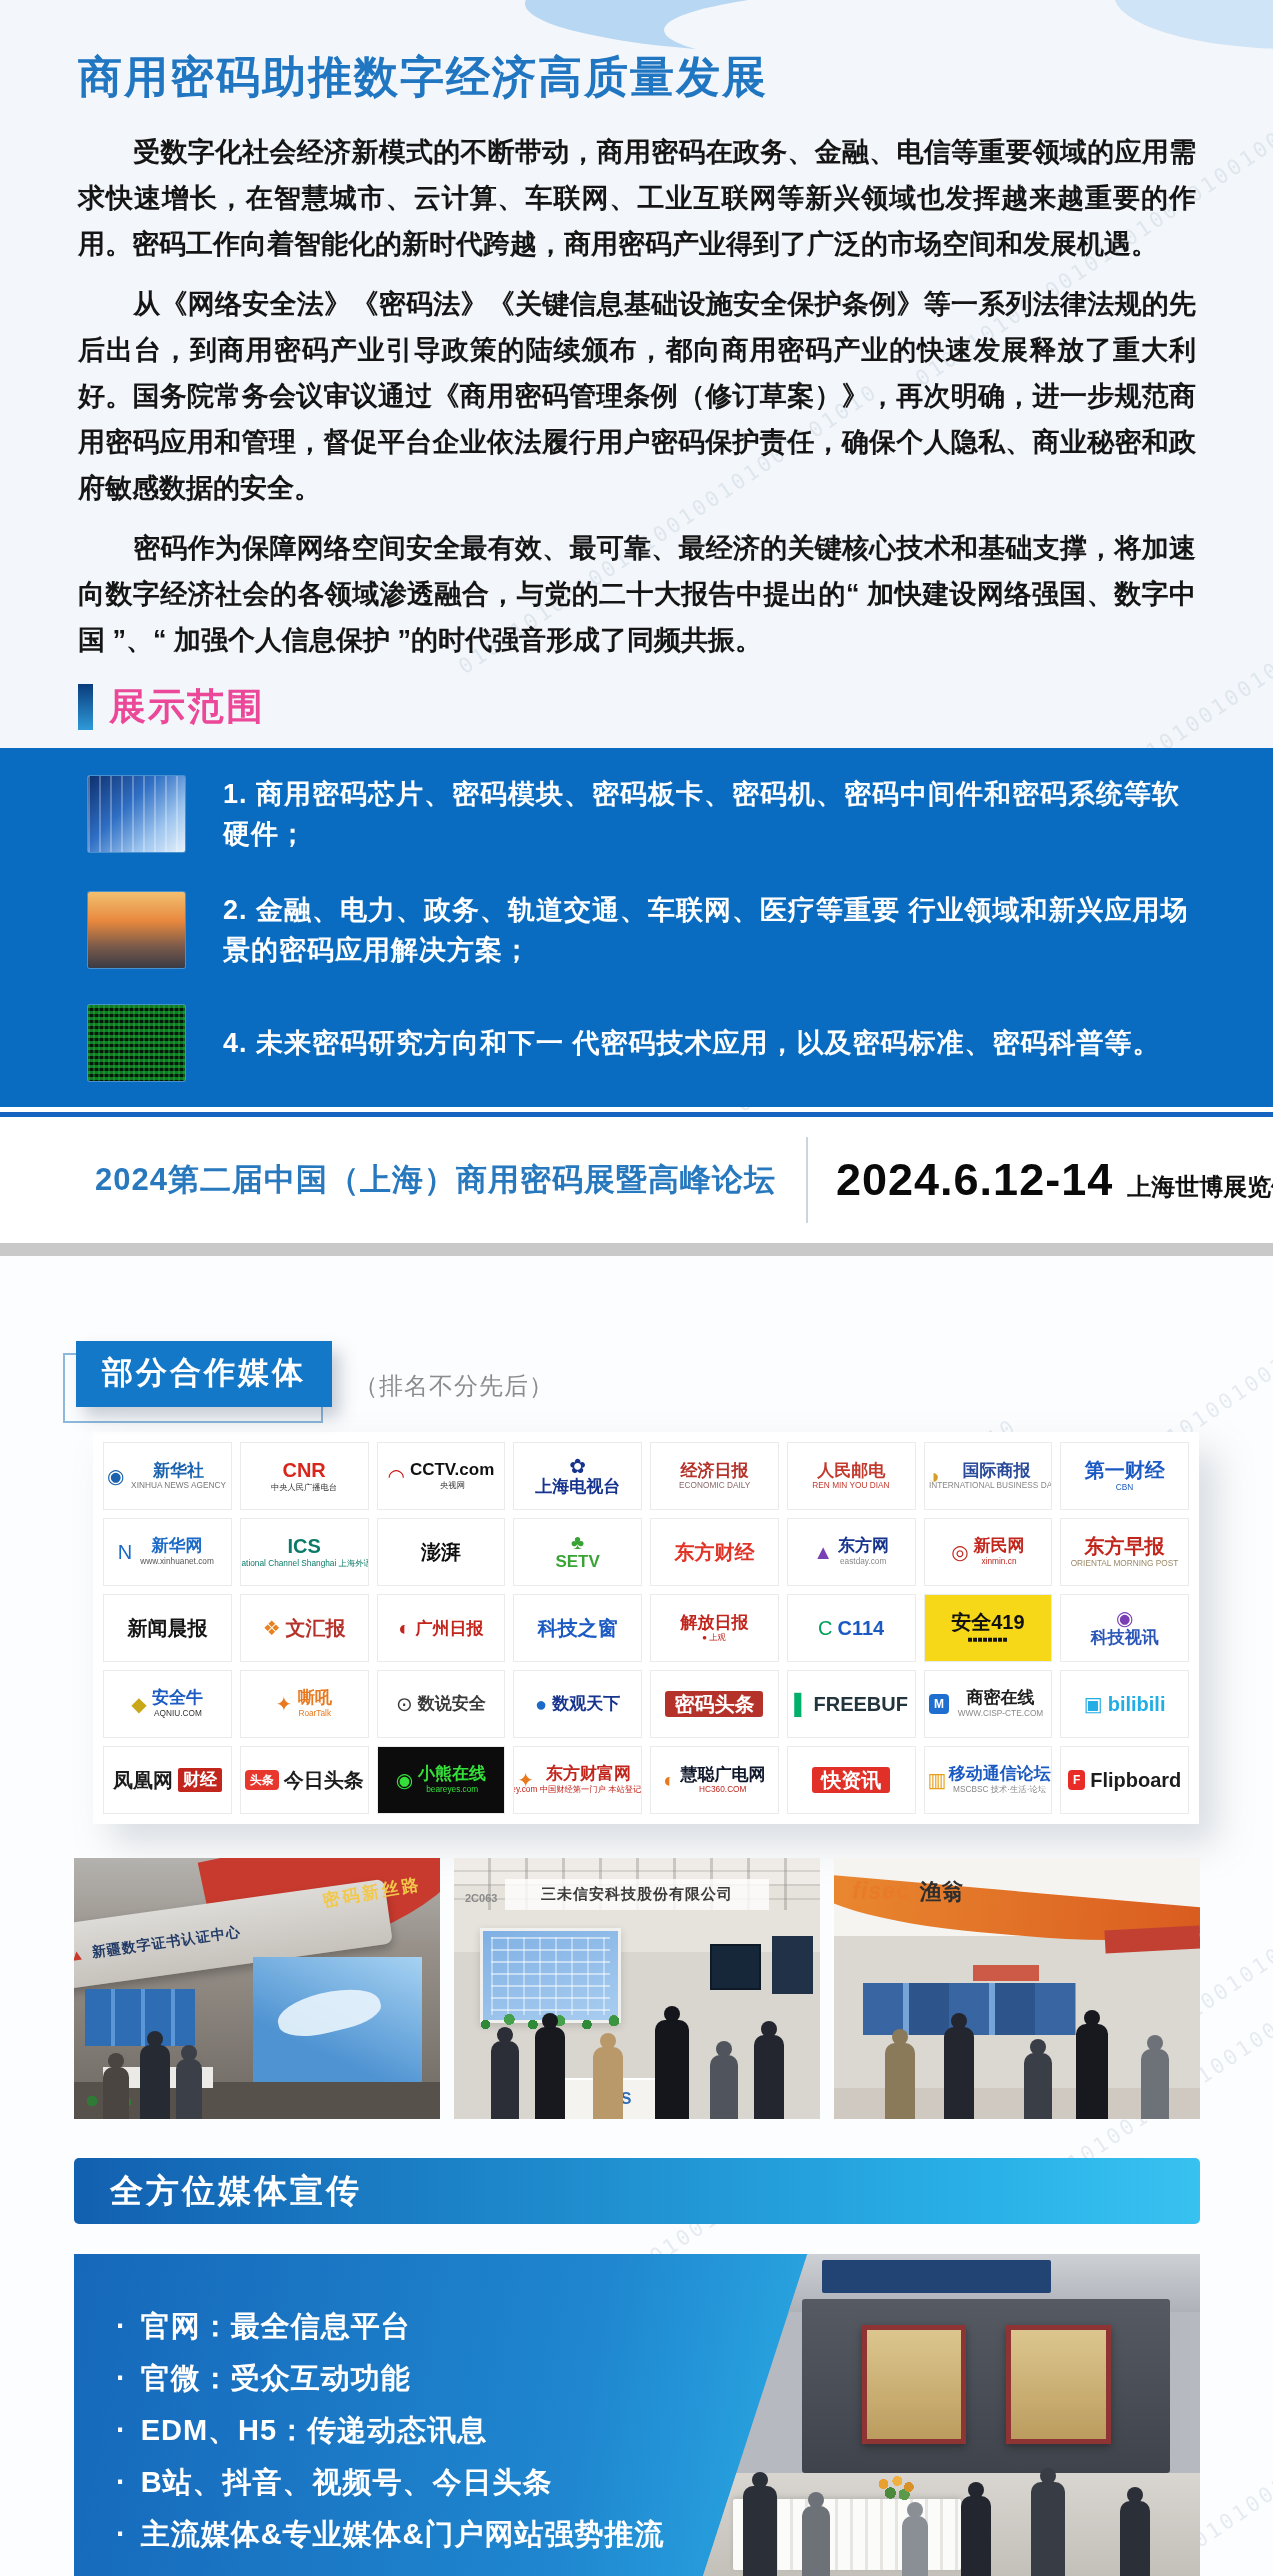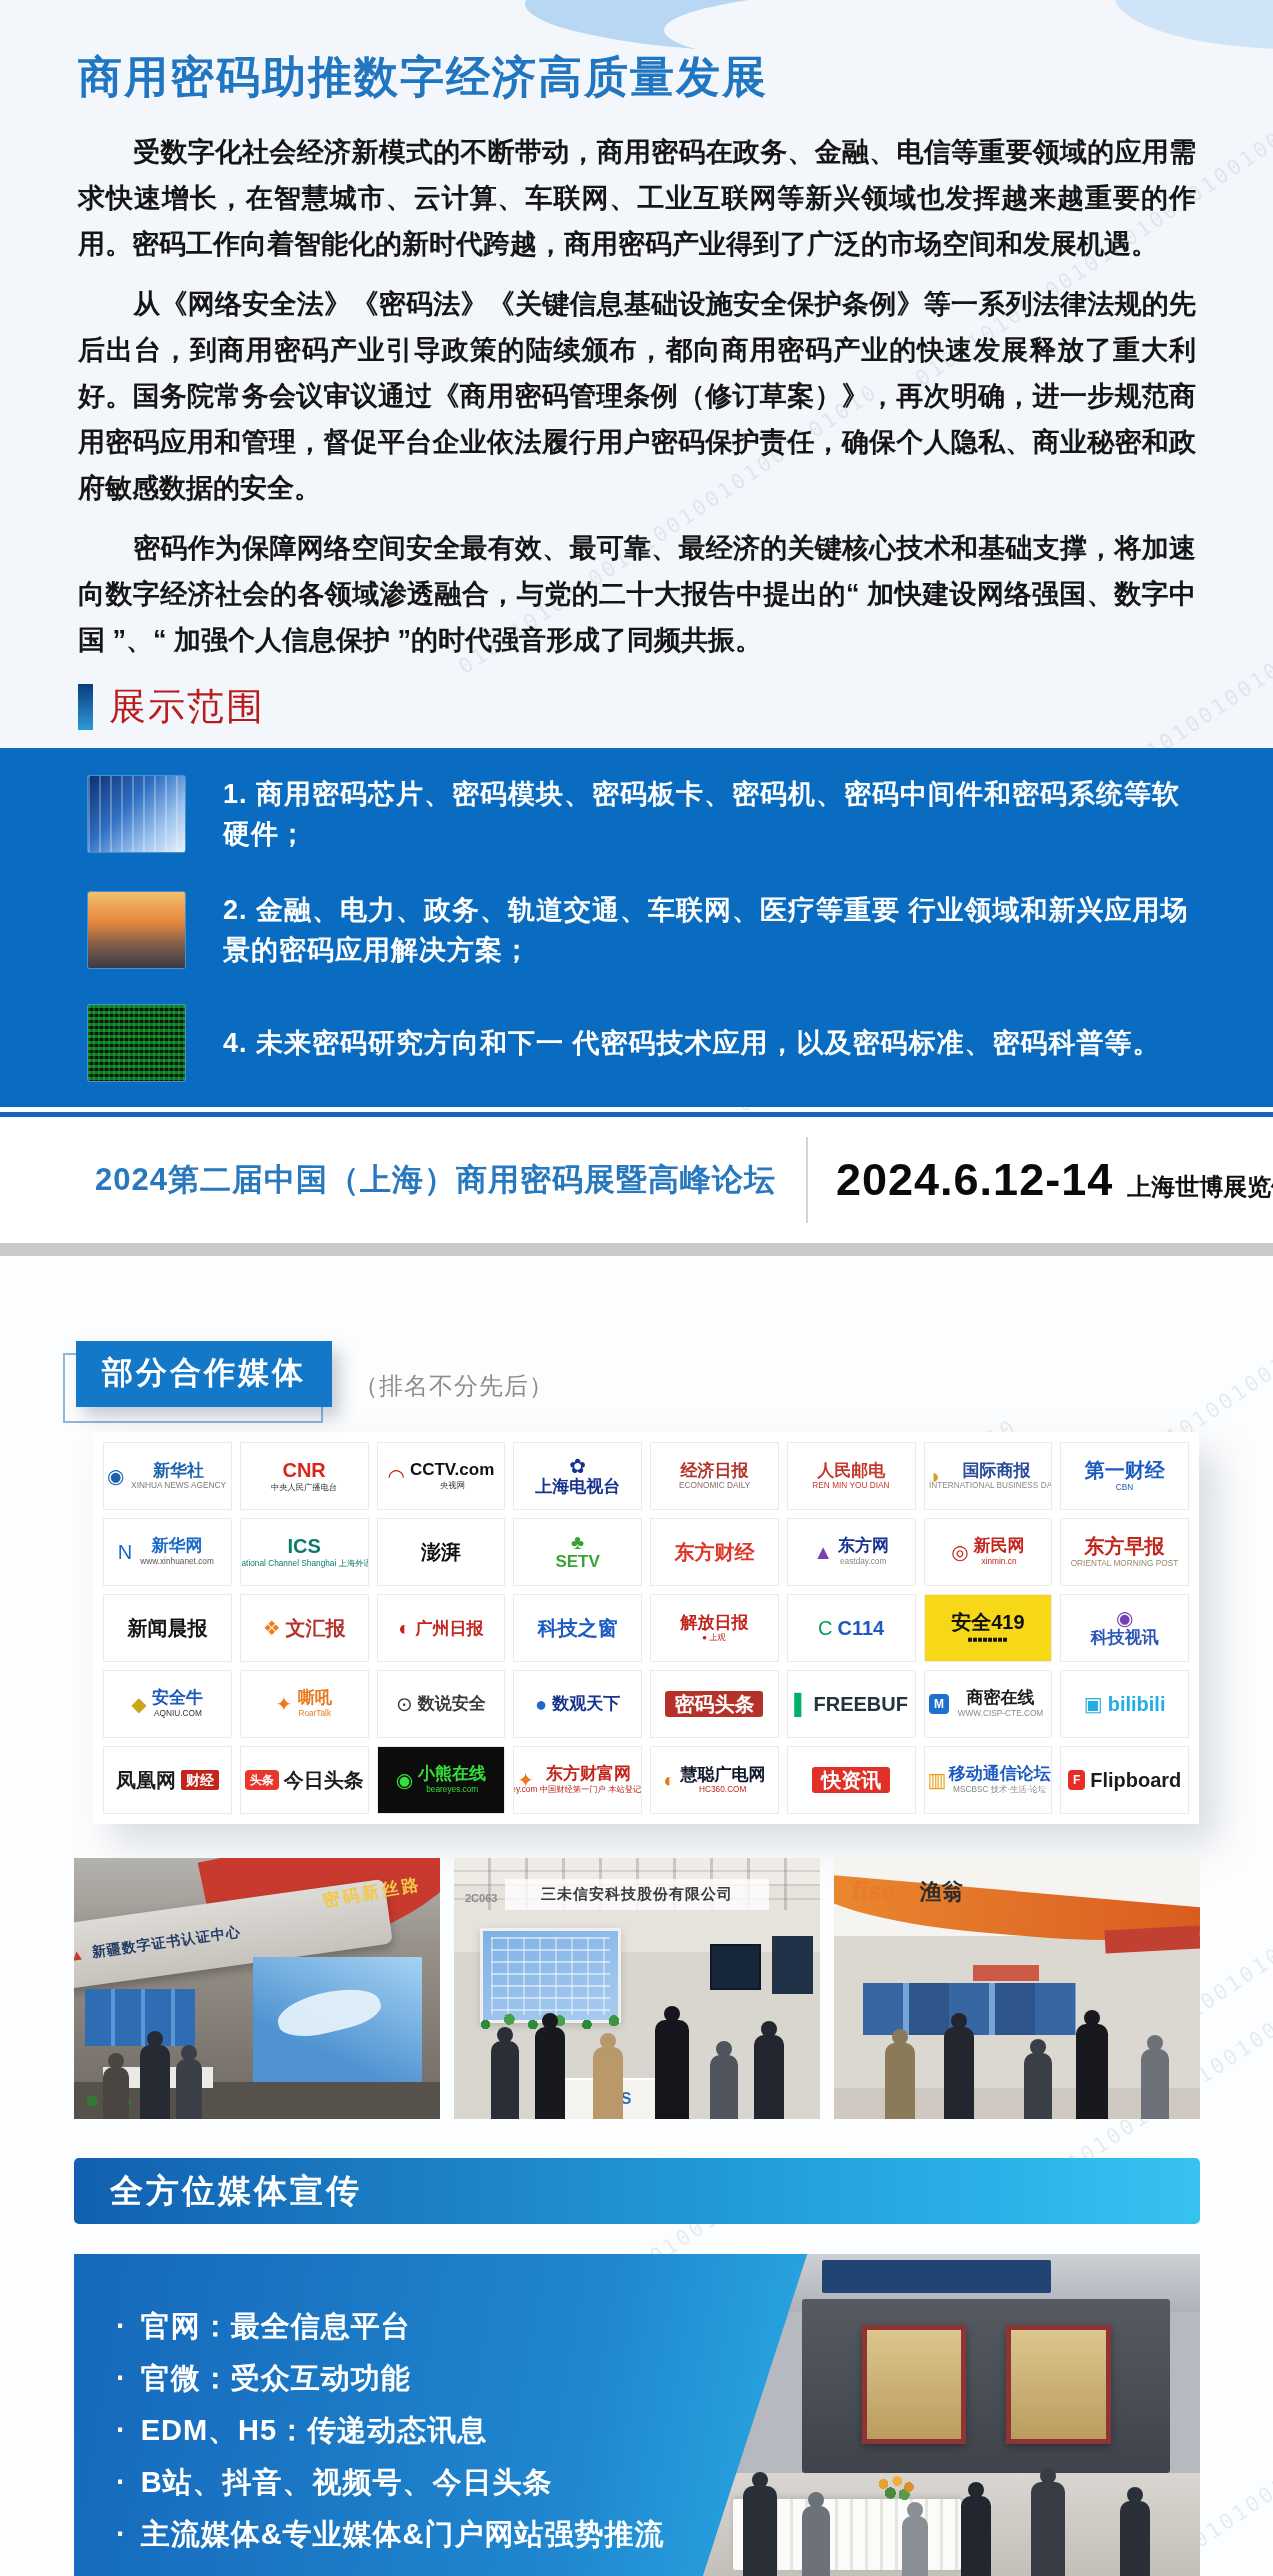--- a/index.html
+++ b/index.html
@@ -19,21 +19,21 @@
 
   .page-title{left:78px;top:48px;font-size:44px;font-weight:800;color:#2176c1;letter-spacing:2px;z-index:2;}
 
   .intro{left:78px;top:129px;width:1118px;z-index:2;font-size:27px;line-height:46px;
          color:#151515;font-weight:600;text-align:justify;}
   .intro p{margin:0 0 14px 0;text-indent:2.05em;}
 
   
   .scope-hd{left:78px;top:682px;display:flex;align-items:center;gap:16px;z-index:2;}
   .scope-bar{width:15px;height:46px;background:linear-gradient(180deg,#0a3c7c,#2e9ad8);}
-  .scope-hd-text{font-size:37px;font-weight:400;color:#b91c1c;letter-spacing:2px;}
+  .scope-hd-text{font-size:37px;font-weight:700;color:#ec4899;letter-spacing:2px;}
 
   .scope-box{left:0;top:748px;width:1273px;height:359px;background:#0a6cc0;box-sizing:border-box;
              padding:26px 70px 26px 88px;display:flex;flex-direction:column;justify-content:space-between;z-index:2;}
   .scope-item{display:flex;align-items:center;gap:38px;}
   .thumb{width:97px;height:76px;flex:none;border-radius:2px;box-shadow:0 0 0 1px rgba(255,255,255,.25);}
   .t1{background:linear-gradient(135deg,#0d2f6e,#2f6fc4 40%,#9cc4ee 72%,#e8f2fc),#2f6fc4;
       background-blend-mode:normal;}
   .t1::after{content:"";display:block;width:100%;height:100%;
       background:repeating-linear-gradient(90deg,rgba(255,255,255,.28) 0 2px,transparent 2px 11px);}
   .t2{background:linear-gradient(180deg,#f2c070 0%,#e8883e 38%,#7a5a4a 72%,#3a3a44 100%);}
@@ -73,21 +73,21 @@
         justify-content:center;gap:5px;overflow:hidden;padding:2px 3px;}
   .l-ic{font-size:20px;line-height:1;flex:none;}
   .l-icchip{font-size:12px;color:#fff;border-radius:4px;padding:4px 5px;font-weight:800;flex:none;line-height:1;}
   .l-col{display:flex;flex-direction:column;align-items:center;line-height:1.1;min-width:0;}
   .l-mainrow{display:flex;align-items:center;}
   .l-main{font-size:17px;font-weight:800;white-space:nowrap;}
   .lbig{font-size:20px;}
   .cal{font-family:"DejaVu Serif","Liberation Serif",serif;}
   .it{}
   .l-chip{padding:2px 9px;border-radius:3px;}
-  .l-tag{font-size:14px;color:#fff;font-weight:800;padding:2px 5px;margin-left:5px;border-radius:2px;line-height:1.2;}
+  .l-tag{font-size:17px;color:#fff;font-weight:800;padding:2px 5px;margin-left:5px;border-radius:2px;line-height:1.2;}
   .l-sub{font-size:9px;color:#777;white-space:nowrap;margin-top:2px;transform:scale(.92);}
 
   
   .photos{left:74px;top:1858px;width:1126px;height:261px;display:flex;gap:14px;z-index:2;}
   .photo{flex:1;position:relative;overflow:hidden;background:#8a8a8a;}
   .ps{position:absolute;bottom:0;border-radius:10px 10px 0 0;background:#262a32;}
   .ps::before{content:"";position:absolute;top:-14px;left:50%;transform:translateX(-50%);
               width:16px;height:16px;border-radius:50%;background:inherit;}
 
   .p1{background:linear-gradient(180deg,#b4b2ae,#97918a 34%,#6e6862 100%);}

